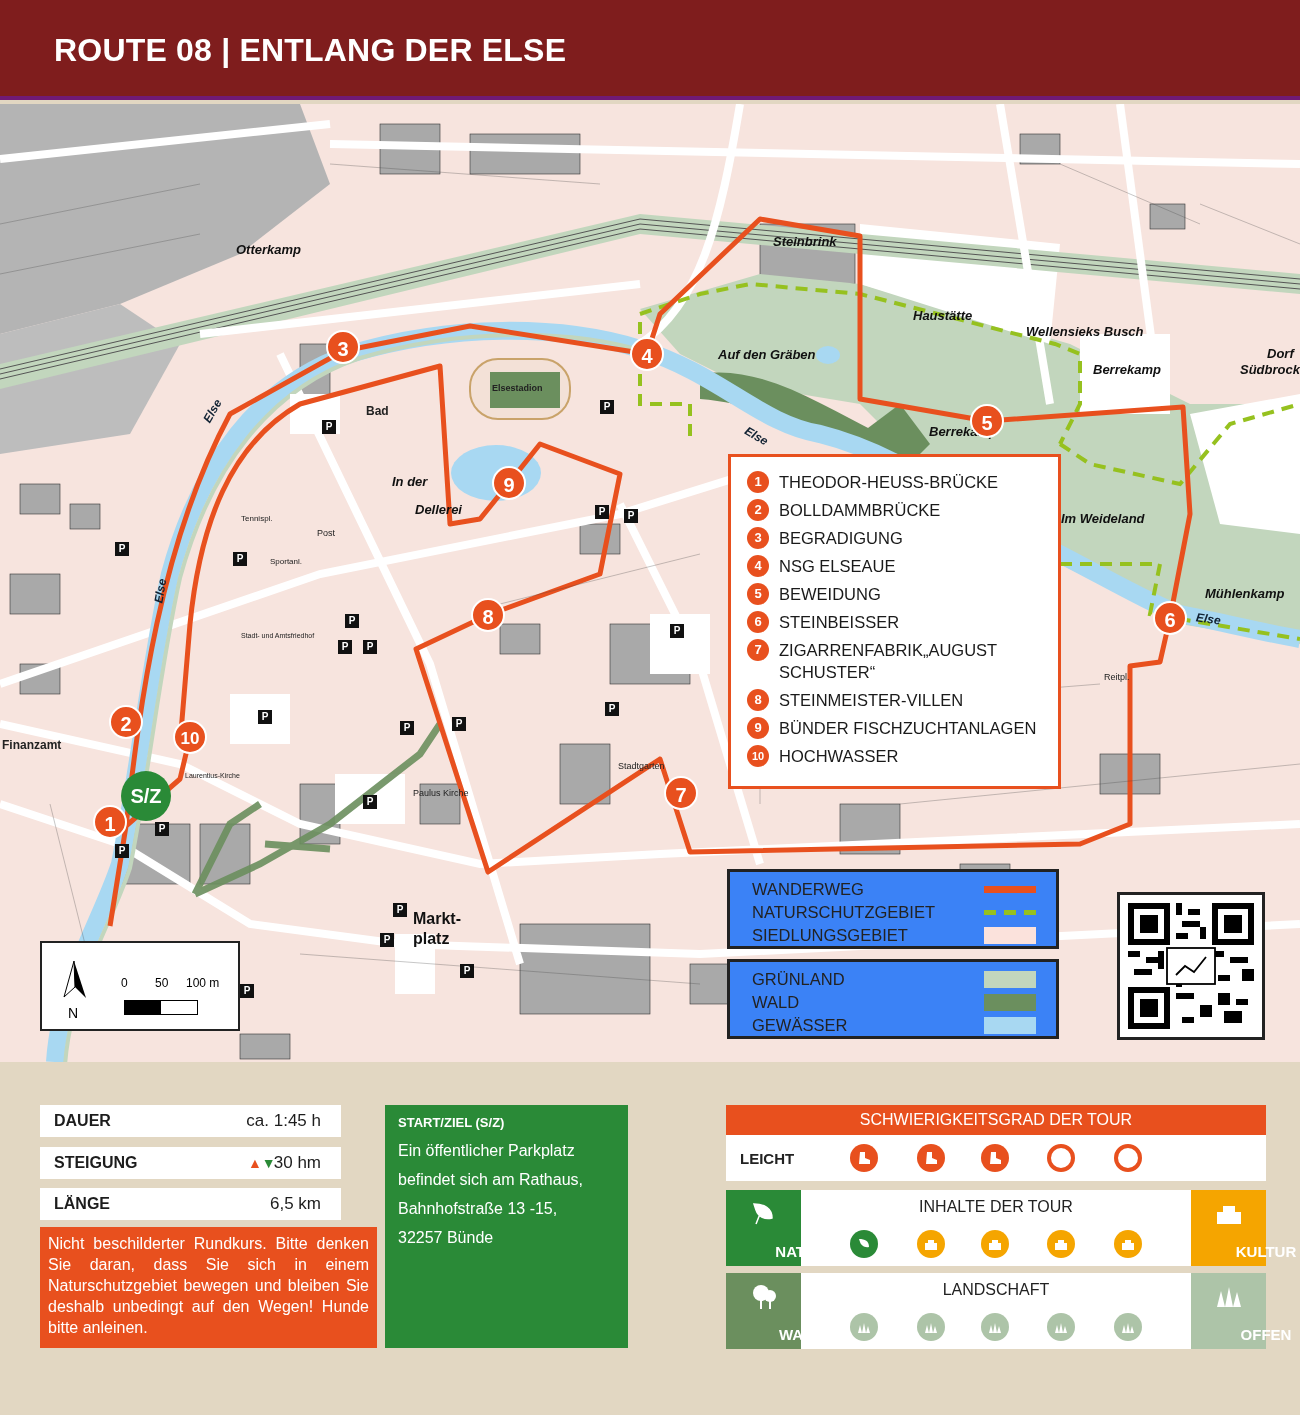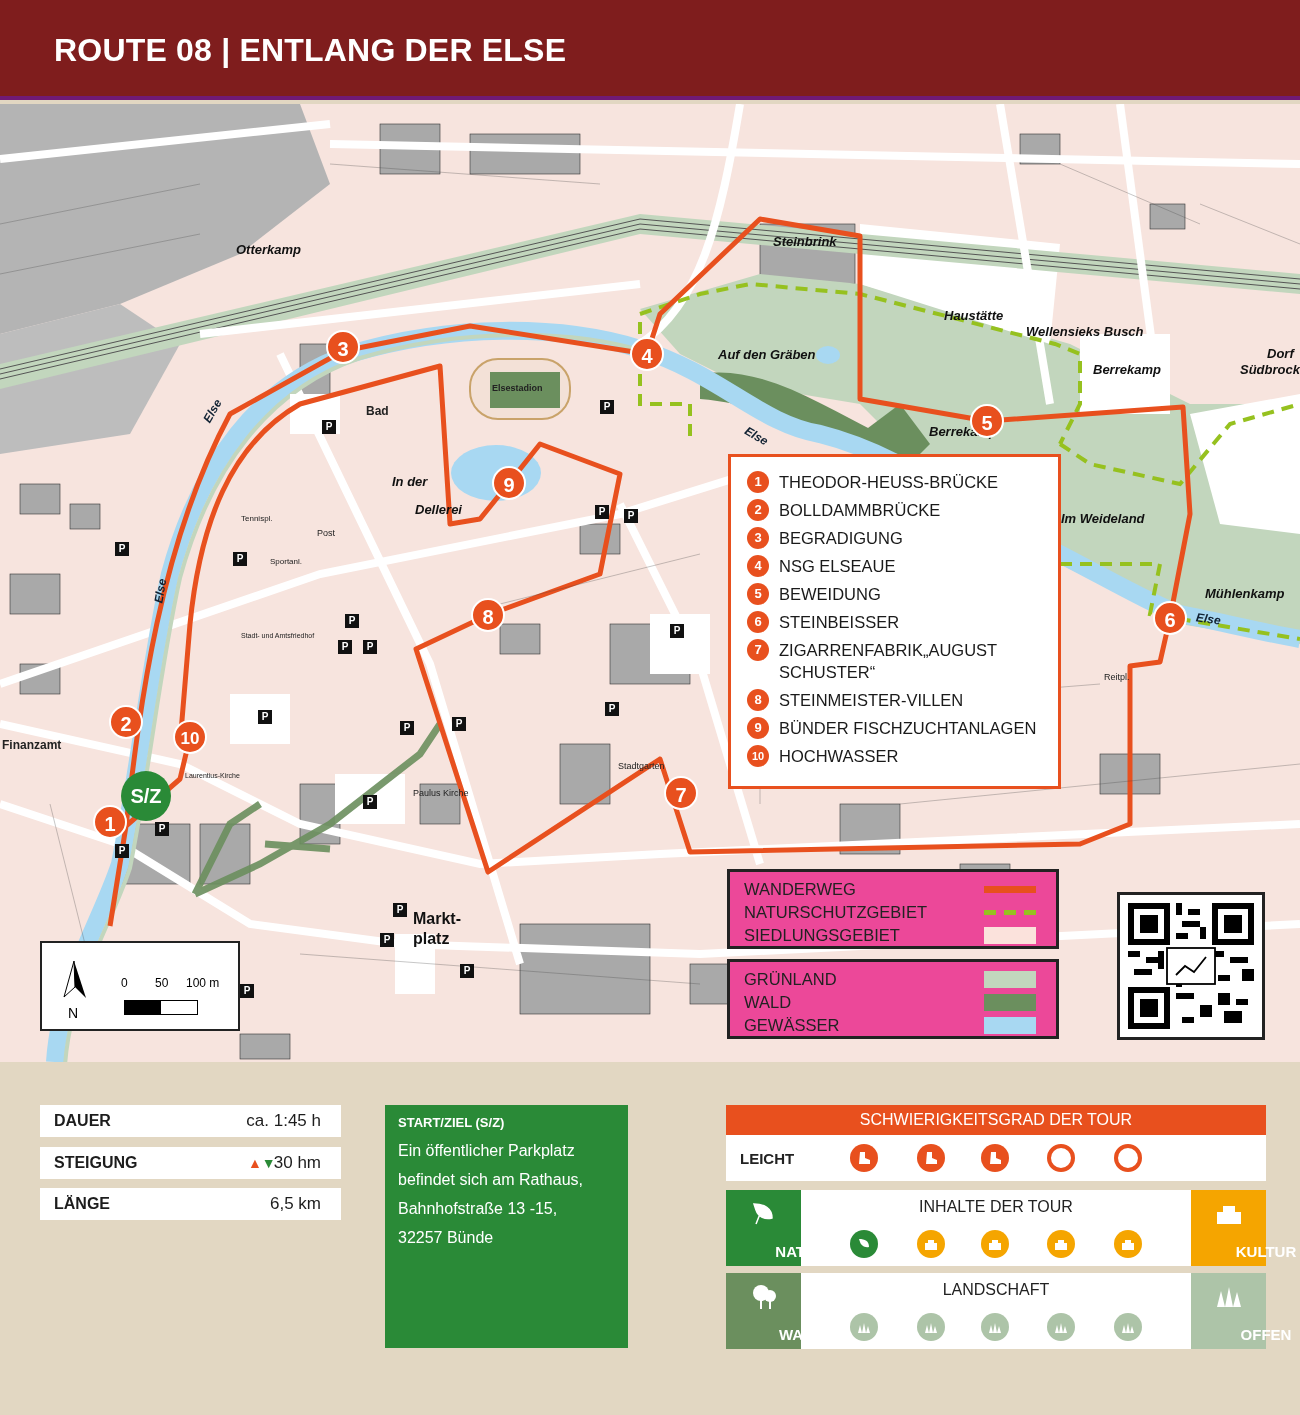--- a/index.html
+++ b/index.html
@@ -22,21 +22,21 @@
   .marker { position: absolute; width: 34px; height: 34px; margin-left: -17px; margin-top: -17px; border-radius: 50%; background: #e8501e; color: #fff; font-weight: bold; font-size: 20px; text-align: center; line-height: 34px; border: 2px solid #fff; }
   .sz-marker { position: absolute; width: 50px; height: 50px; margin-left: -25px; margin-top: -25px; border-radius: 50%; background: #2a8a37; color: #fff; font-weight: bold; font-size: 20px; text-align: center; line-height: 50px; }
 
   
   .poi-box { position: absolute; left: 728px; top: 350px; width: 333px; height: 335px; background: #fff; border: 3px solid #e8501e; padding: 14px 14px 0 16px; }
   .poi-item { display: flex; align-items: flex-start; margin-bottom: 6px; }
   .poi-num { flex: 0 0 22px; width: 22px; height: 22px; border-radius: 50%; background: #e8501e; color: #fff; font-weight: bold; font-size: 13px; text-align: center; line-height: 22px; margin-right: 10px; margin-top: 0px; }
   .poi-label { font-size: 16.5px; color: #1a1a1a; line-height: 22px; }
 
   
-  .legend { position: absolute; background: #ec4899; border: 3px solid #222; padding: 6px 20px 0 14px; }
+  .legend { position: absolute; background: #3b82f6; border: 3px solid #222; padding: 6px 20px 0 22px; }
   .legend-row { display: flex; justify-content: space-between; align-items: center; height: 23px; }
   .legend-label { font-size: 16.5px; color: #222; }
   .swatch { width: 52px; height: 17px; }
   .swatch.line { height: 7px; background: #e8501e; }
   .swatch.dash { height: 5px; background: repeating-linear-gradient(90deg, #96c11f 0 12px, transparent 12px 20px); }
 
   .qr { position: absolute; left: 1117px; top: 788px; width: 148px; height: 148px; background: #fff; border: 3px solid #222; padding: 8px; }
 
   .scalebar-box { position: absolute; left: 40px; top: 837px; width: 200px; height: 90px; background: #fff; border: 2px solid #222; }
 
@@ -186,21 +186,21 @@
           <path d="M50 700 L100 900"></path>
           <path d="M760 450 L760 700"></path>
         <path d="M1200 100 L1300 140"></path>
           <path d="M1060 60 L1200 120"></path>
       </g>
     </svg>
 
     <div>
       <span class="map-label" style="left:236px;top:138px">Otterkamp</span>
       <span class="map-label" style="left:773px;top:130px">Steinbrink</span>
-      <span class="map-label" style="left:944px;top:204px">Haustätte</span>
+      <span class="map-label" style="left:913px;top:204px">Haustätte</span>
       <span class="map-label" style="left:1026px;top:220px">Wellensieks Busch</span>
       <span class="map-label" style="left:718px;top:243px">Auf den Gräben</span>
       <span class="map-label" style="left:1093px;top:258px">Berrekamp</span>
       <span class="map-label" style="left:1267px;top:242px">Dorf</span>
       <span class="map-label" style="left:1240px;top:258px">Südbrock</span>
       <span class="map-label" style="left:929px;top:320px">Berrekamp</span>
       <span class="map-label" style="left:392px;top:370px">In der</span>
       <span class="map-label" style="left:415px;top:398px">Dellerei</span>
       <span class="map-label" style="left:1061px;top:407px">Im Weideland</span>
       <span class="map-label" style="left:1205px;top:482px">Mühlenkamp</span>
@@ -399,20 +399,21 @@
   </div>
   <div class="info-row" style="top:1147px">
     <span class="info-key">STEIGUNG</span>
     <span class="arrows"><span style="color:#e8501e">▲</span><span style="color:#2a8a37">▼</span></span>
     <span class="info-val">30 hm</span>
   </div>
   <div class="info-row" style="top:1188px">
     <span class="info-key">LÄNGE</span>
     <span class="info-val">6,5 km</span>
   </div>
+  <div class="note">Nicht beschilderter Rundkurs. Bitte denken Sie daran, dass Sie sich in einem Naturschutzgebiet bewegen und bleiben Sie deshalb unbedingt auf den Wegen! Hunde bitte anleinen.</div>
 
   <div class="start-box">
     <div class="start-title">START/ZIEL (S/Z)</div>
     <div class="start-text">Ein öffentlicher Parkplatz</div>
     <div class="start-text">befindet sich am Rathaus,</div>
     <div class="start-text">Bahnhofstraße 13 -15,</div>
     <div class="start-text">32257 Bünde</div>
   </div>
 
   <div class="diff-header">SCHWIERIGKEITSGRAD DER TOUR</div>

